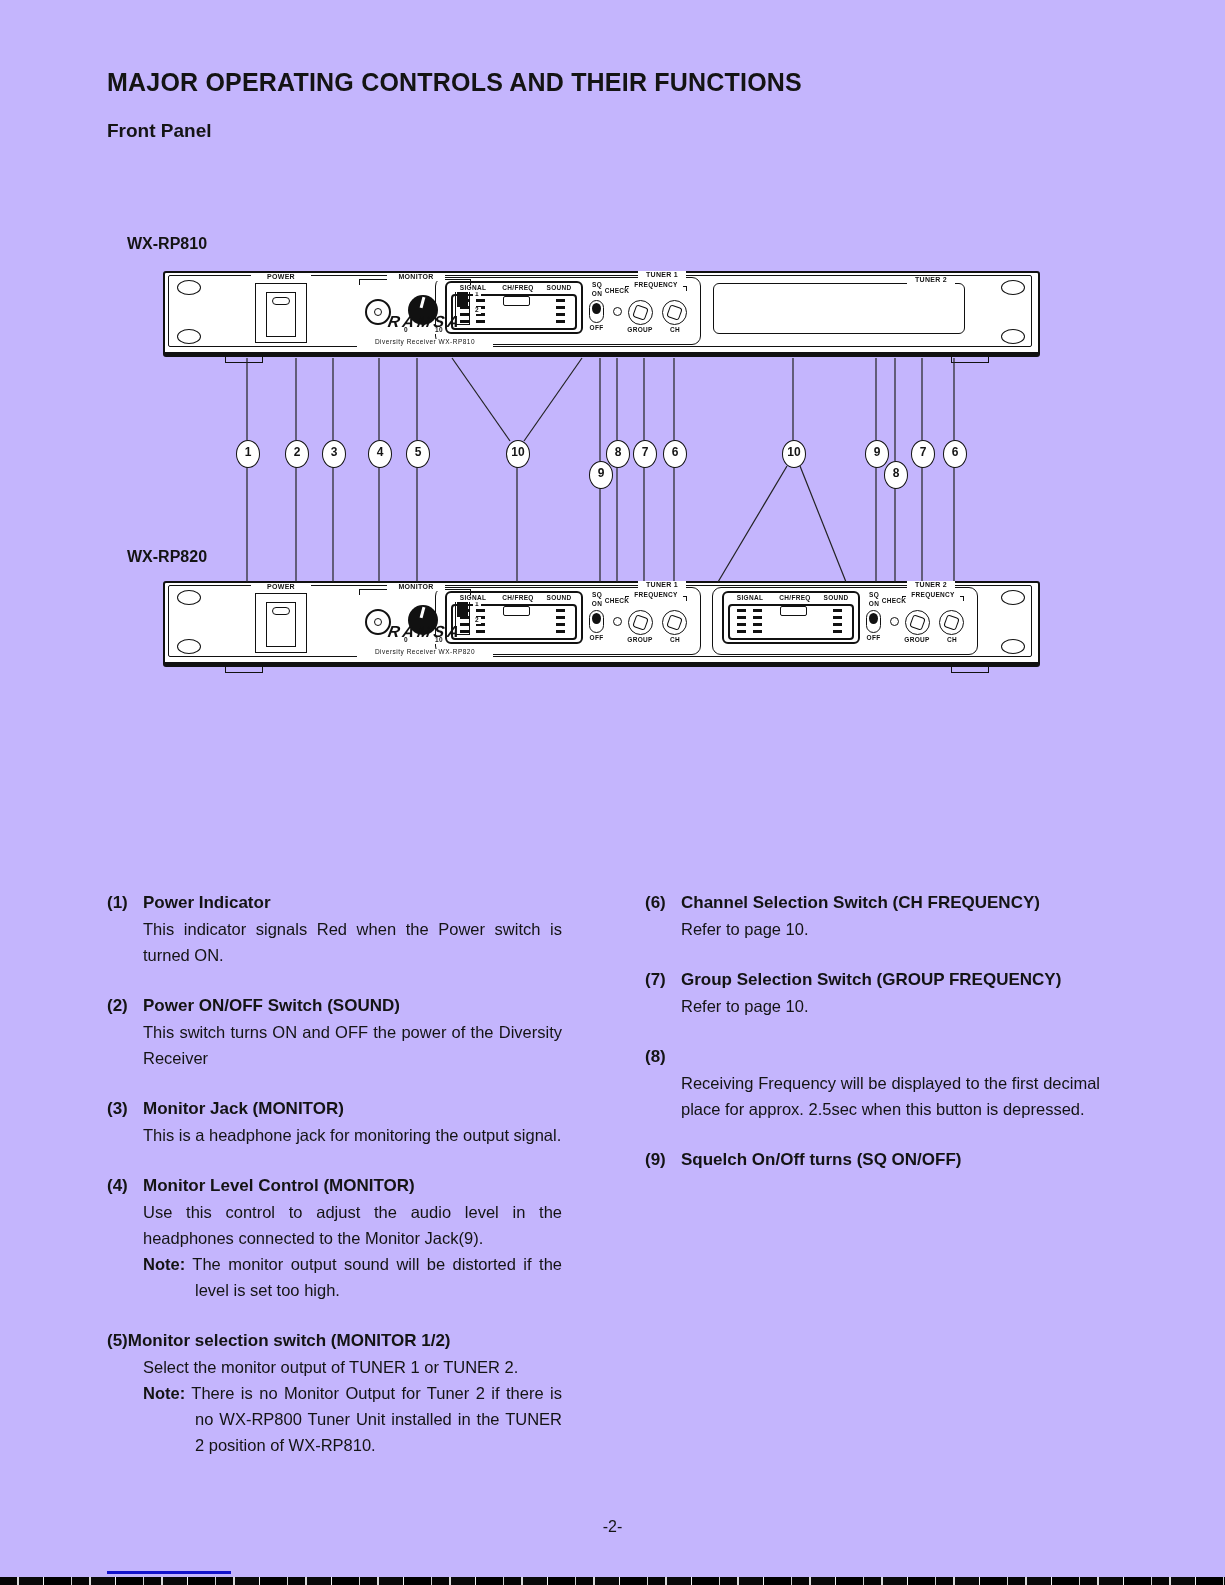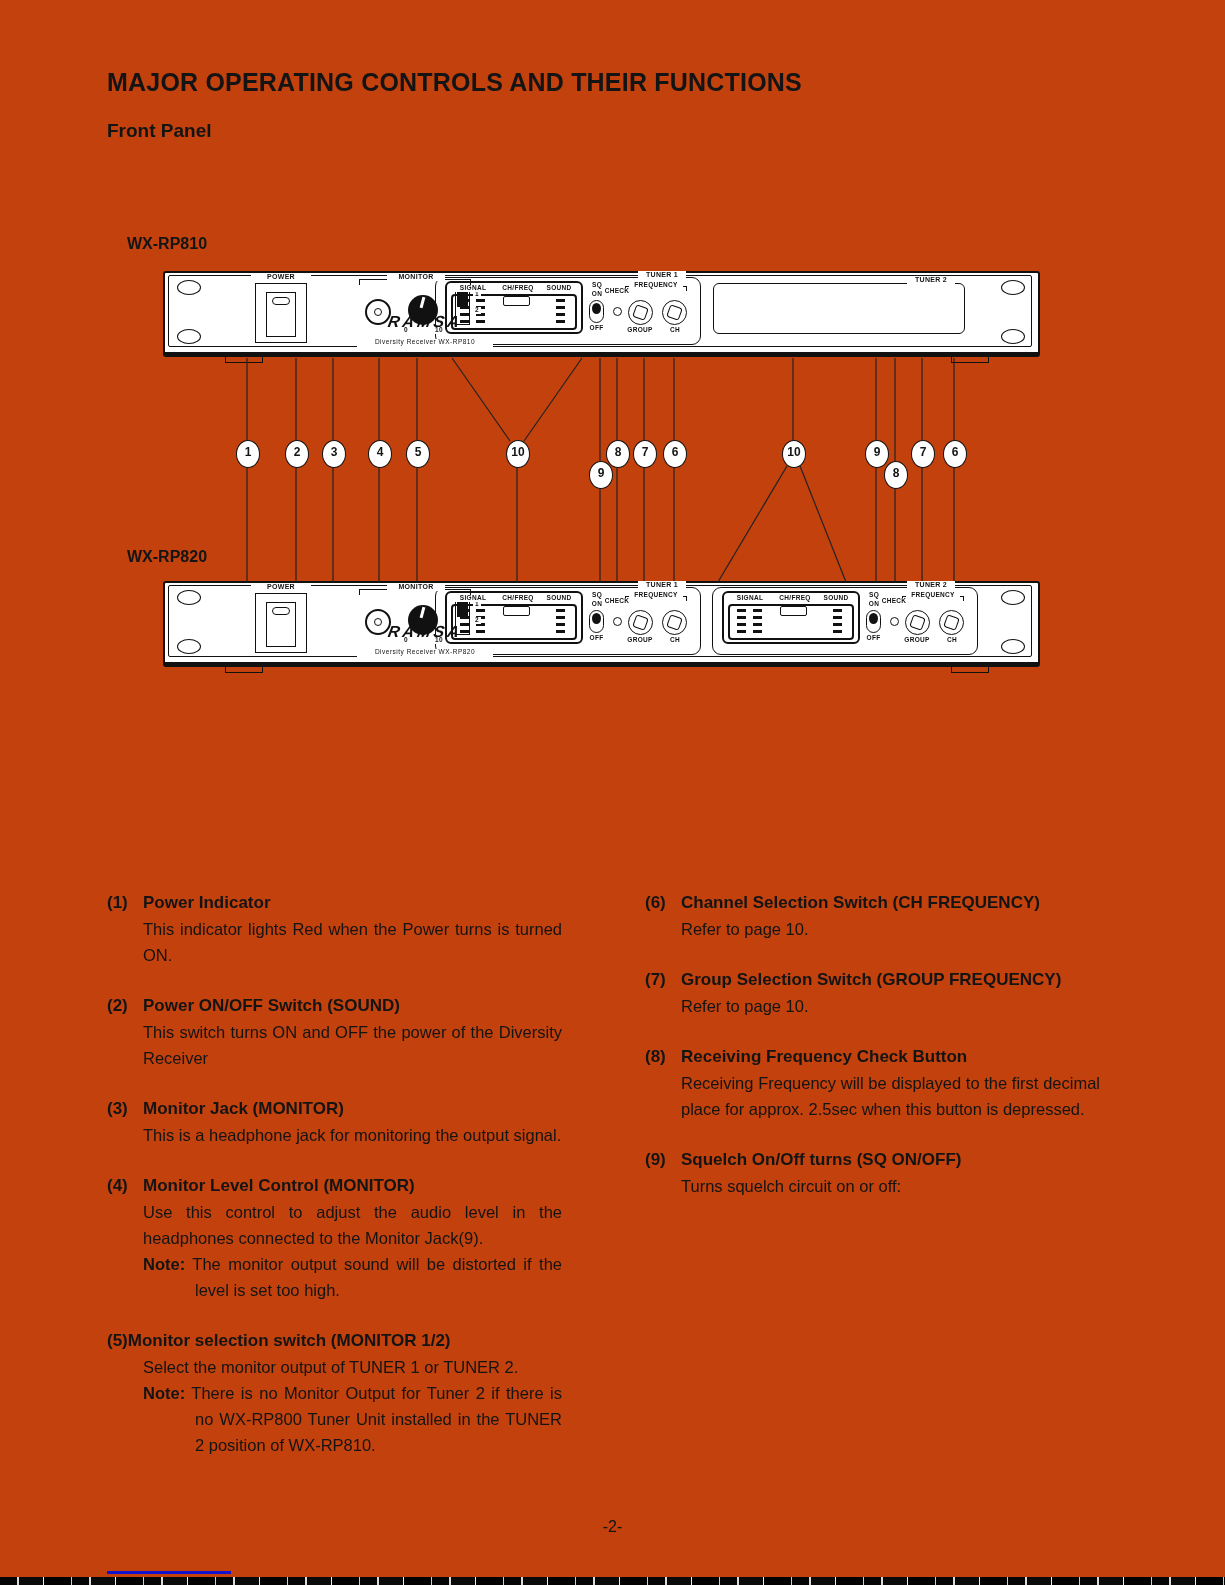--- a/index.html
+++ b/index.html
@@ -1,17 +1,17 @@
 <!DOCTYPE html>
 <html><head>
 <meta charset="utf-8">
 <style>
   html,body{margin:0;padding:0;background:#ffffff;}
   body{width:1225px;height:1585px;position:relative;font-family:"Liberation Sans",sans-serif;color:#141414;}
-  .page{position:absolute;inset:0;background:#c2410c;overflow:hidden;}
+  .page{position:absolute;inset:0;background:#c4b5fd;overflow:hidden;}
   h1.title{position:absolute;left:107px;top:68px;margin:0;font-size:25px;font-weight:bold;letter-spacing:.2px;white-space:nowrap;}
   h2.subtitle{position:absolute;left:107px;top:120px;margin:0;font-size:19px;font-weight:bold;}
   .model-label{position:absolute;font-size:16px;font-weight:bold;}
   
   .panel{position:absolute;width:877px;height:86px;border:2.5px solid #111;border-bottom:5px solid #111;border-radius:3px;background:#fff;box-sizing:border-box;}
   .p-el{position:absolute;box-sizing:border-box;color:#111;}
   .oval{border:1.5px solid #111;border-radius:50%;}
   .bx{border:1.5px solid #111;}
   .bx2{border:2px solid #111;}
   .fill{background:#111;}
@@ -236,21 +236,21 @@
 
   <div class="col" id="col-left" style="left:107px;top:890px;">
       <div class="sec">
         <div class="sec-head">
           <span class="sec-num">(1)</span>
           <span class="sec-title">
             <div>Power Indicator</div>
           </span>
         </div>
         <div class="sec-body">
-          <p>This indicator lights Red when the Power turns is turned ON.</p>
+          <p>This indicator signals Red when the Power switch is turned ON.</p>
         </div>
       </div>
       <div class="sec">
         <div class="sec-head">
           <span class="sec-num">(2)</span>
           <span class="sec-title">
             <div>Power ON/OFF Switch (SOUND)</div>
           </span>
         </div>
         <div class="sec-body">
@@ -313,36 +313,34 @@
           </span>
         </div>
         <div class="sec-body">
           <p>Refer to page 10.</p>
         </div>
       </div>
       <div class="sec">
         <div class="sec-head">
           <span class="sec-num">(8)</span>
           <span class="sec-title">
-            <div>Receiving Frequency Check Button</div>
           </span>
         </div>
         <div class="sec-body">
           <p>Receiving Frequency will be displayed to the first decimal place for approx. 2.5sec when this button is depressed.</p>
         </div>
       </div>
       <div class="sec">
         <div class="sec-head">
           <span class="sec-num">(9)</span>
           <span class="sec-title">
             <div>Squelch On/Off turns (SQ ON/OFF)</div>
           </span>
         </div>
         <div class="sec-body">
-          <p>Turns squelch circuit on or off:</p>
         </div>
       </div>
     </div>
 
   <div class="page-num">-2-</div>
   <div class="blue-line"></div>
   <div class="bottom-bar"></div>
 </div>
 
 </body></html>

